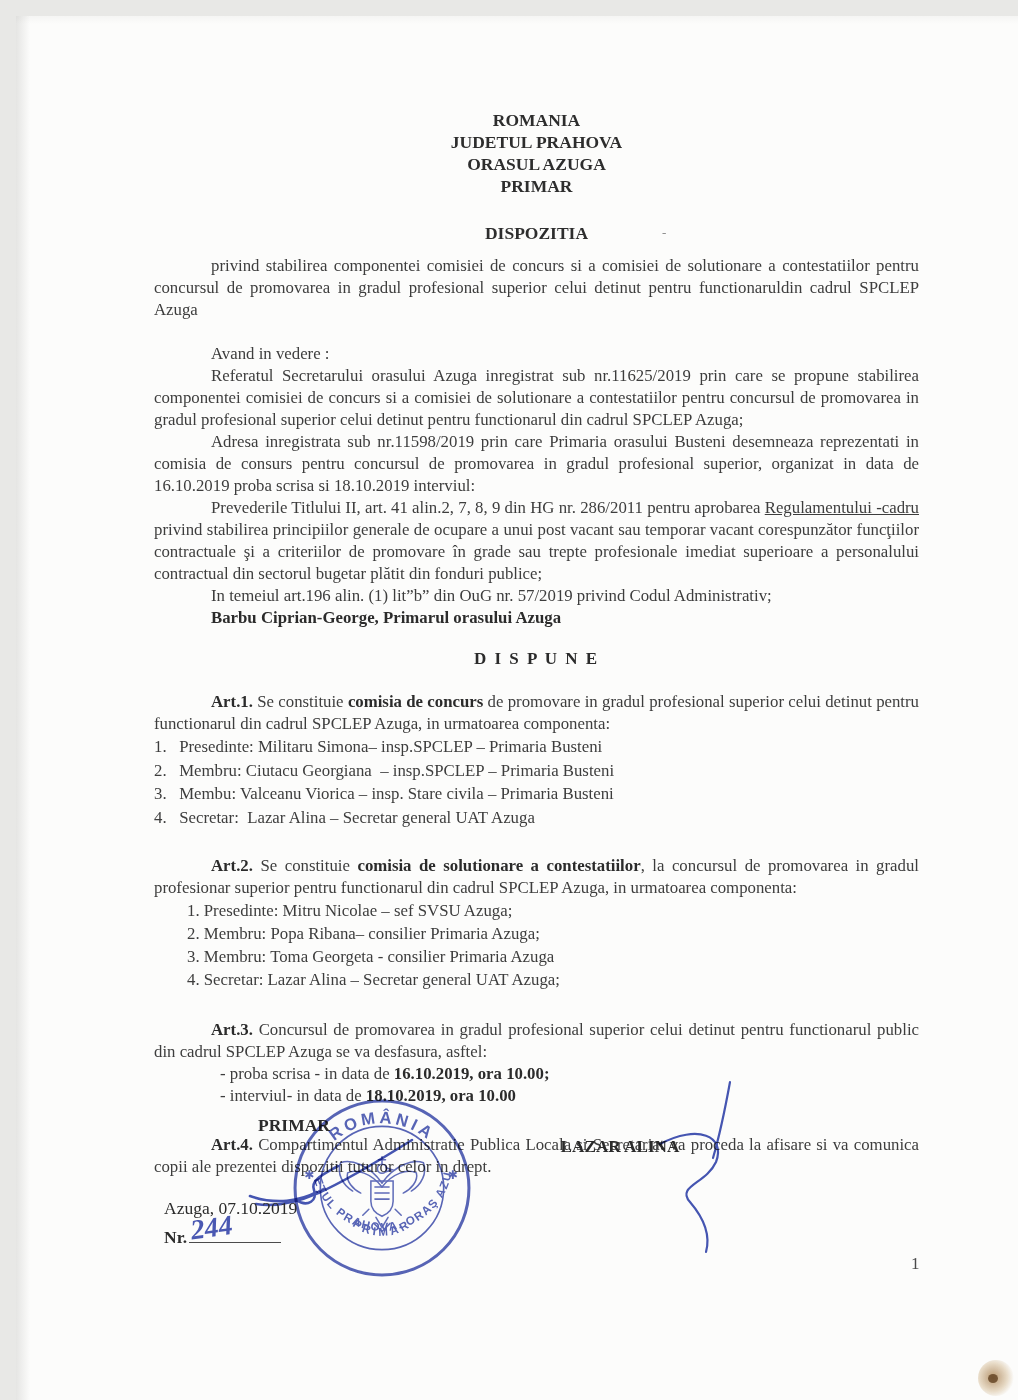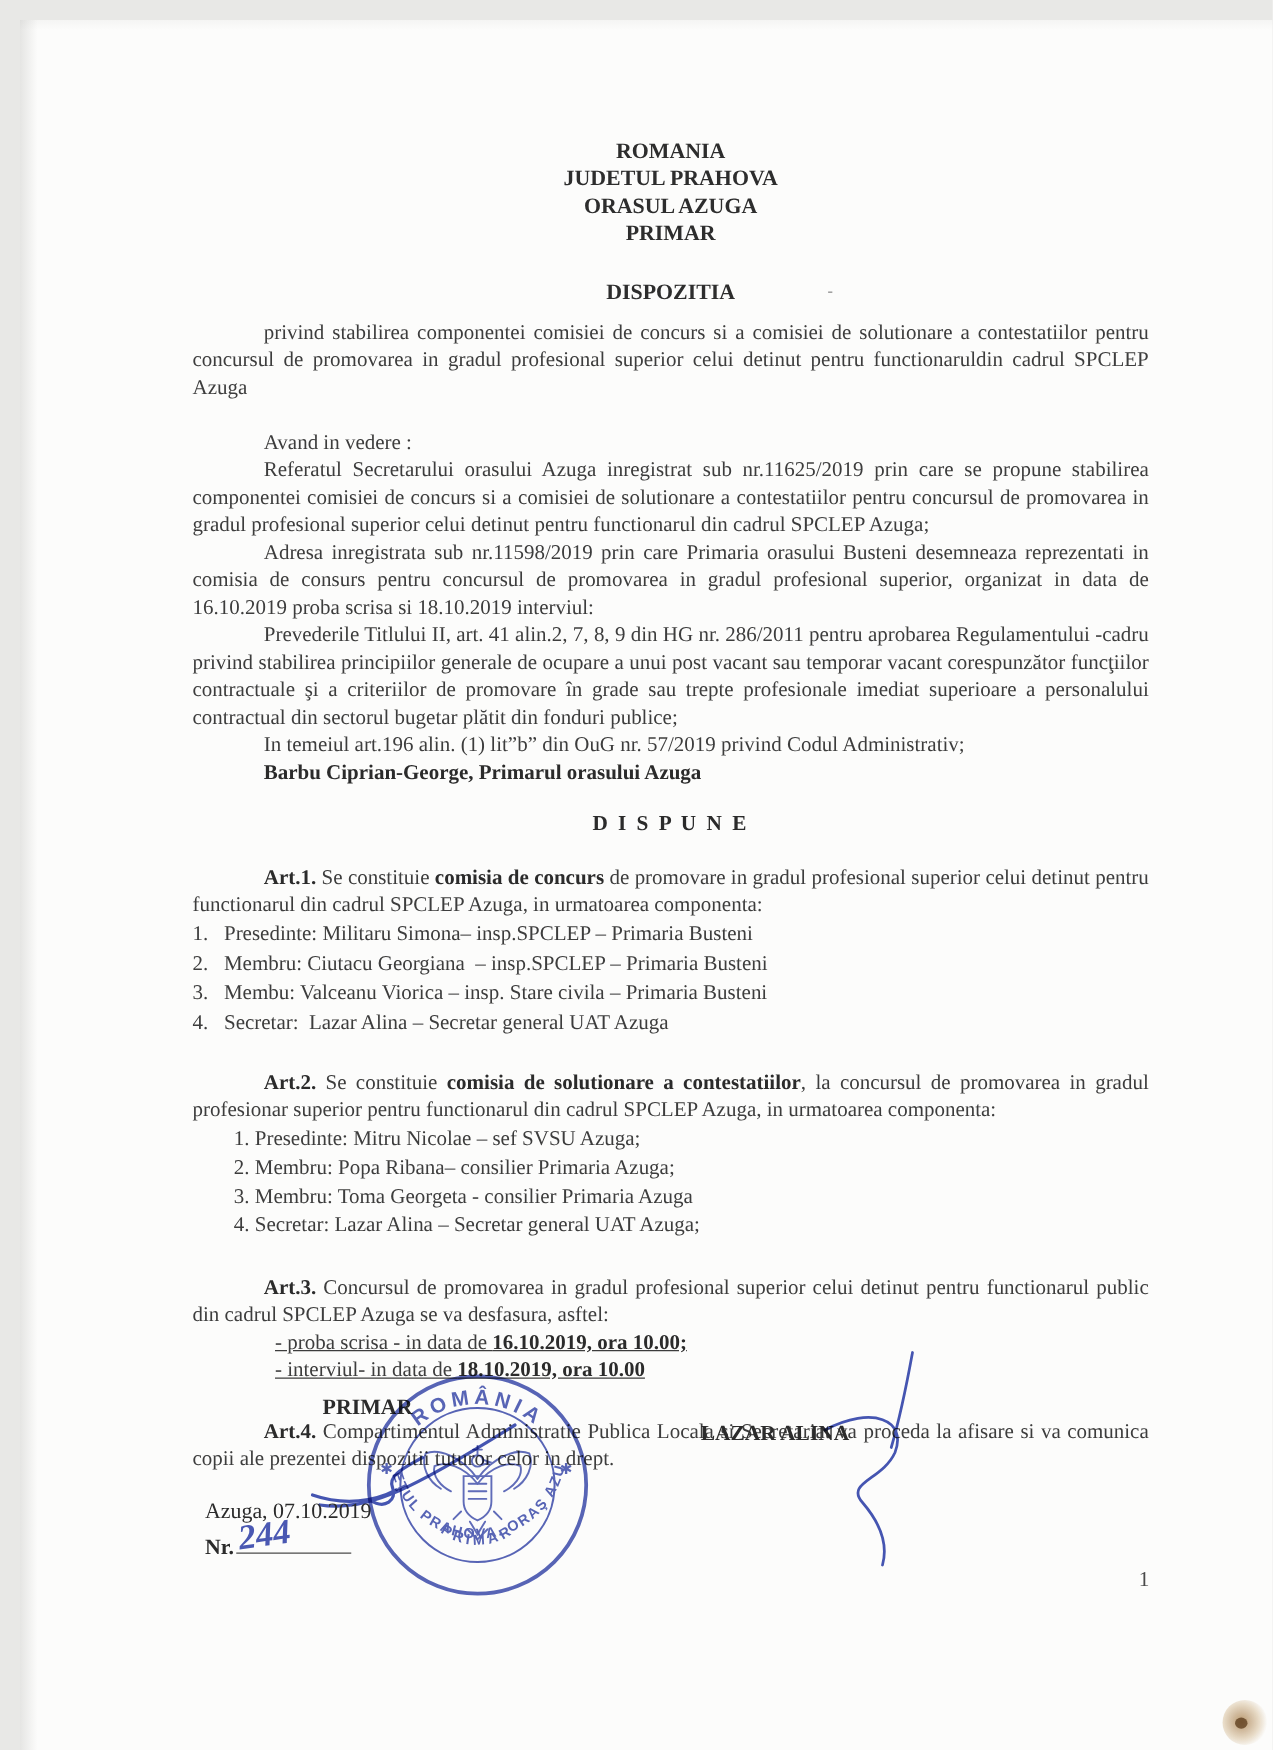--- a/index.html
+++ b/index.html
@@ -16,29 +16,29 @@
   .content{padding:93px 115px 0 138px;}
   .h-line{text-align:center;font-weight:bold;font-size:17.5px;line-height:22px;color:#2d2d2d;}
   .repeat{display:contents;}
   .title-row{margin-top:26px;text-align:center;font-weight:bold;font-size:17.5px;color:#2d2d2d;position:relative;}
   .artifact{position:absolute;left:508px;top:2px;font-weight:normal;color:#8a8a8a;font-size:13px;letter-spacing:2px;}
   .para{margin:0;font-size:16.8px;line-height:22px;text-align:justify;}
   .indent{text-indent:57px;}
   .gap-top{margin-top:22px;}
   .subtitle{margin-top:11px;}
   .b{font-weight:bold;color:#2b2b2b;}
-  .u{}
+  .u{text-decoration:underline;}
   .dispune{margin-top:20px;text-align:center;font-weight:bold;font-size:17px;letter-spacing:2px;color:#2b2b2b;}
   .art1{margin-top:22px;}
   .art2{margin-top:26px;}
   .art3{margin-top:28px;}
   .art4{margin-top:28px;}
   .list1-item{font-size:16.8px;line-height:23.5px;white-space:pre-wrap;}
   .list2-item{font-size:16.8px;line-height:23px;margin-left:33px;}
-  .sched-item{font-size:16.8px;line-height:21.5px;margin-left:66px;text-decoration:underline;}
+  .sched-item{font-size:16.8px;line-height:21.5px;margin-left:66px;}
   .sig-area{position:absolute;left:138px;top:1090px;width:765px;height:300px;}
   .sig-left{position:absolute;left:14px;top:8px;width:252px;text-align:center;font-weight:bold;font-size:17.5px;line-height:23px;color:#2b2b2b;}
   .sig-right-role{position:absolute;left:352px;top:8px;width:386px;text-align:center;font-weight:bold;font-size:17.2px;color:#2b2b2b;}
   .sig-right-name{position:absolute;left:316px;top:31px;width:300px;text-align:center;font-weight:bold;font-size:17.2px;color:#2b2b2b;}
   .sig-date{position:absolute;left:10px;top:92px;font-weight:normal;font-size:17.5px;color:#2b2b2b;text-align:center;}
   .sig-nr{position:absolute;left:10px;top:116px;font-weight:bold;font-size:17.5px;color:#2b2b2b;}
   .nr-line{display:inline-block;width:92px;height:20px;border-bottom:1.6px solid #4b4b4b;position:relative;vertical-align:baseline;margin-left:2px;}
   .nr-line svg{position:absolute;left:-6px;bottom:-12px;overflow:visible;}
   .stamp{position:absolute;left:136px;top:-10px;mix-blend-mode:multiply;opacity:.92;}
   .sig-strokes{position:absolute;inset:0;overflow:visible;pointer-events:none;mix-blend-mode:multiply;}

